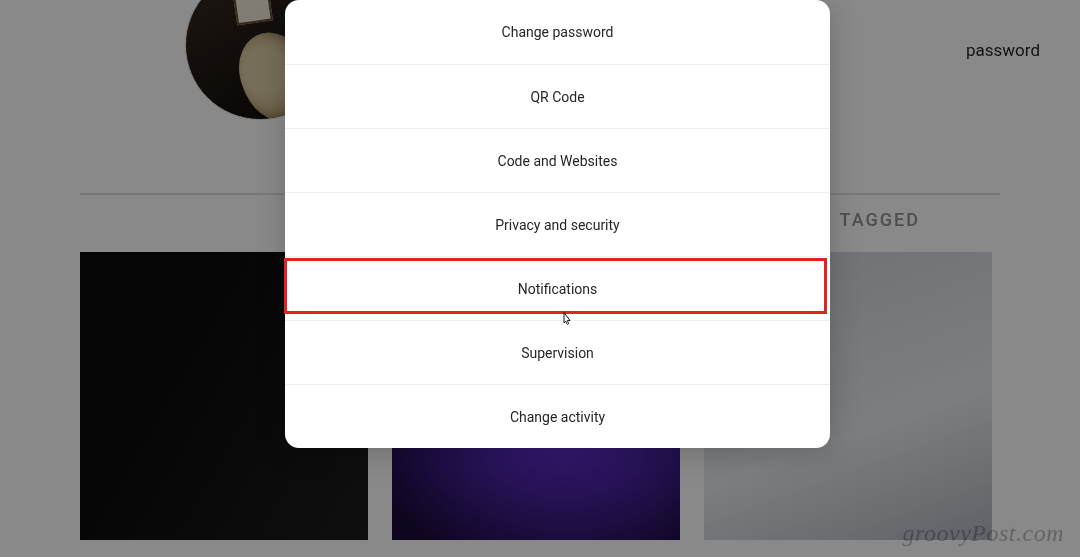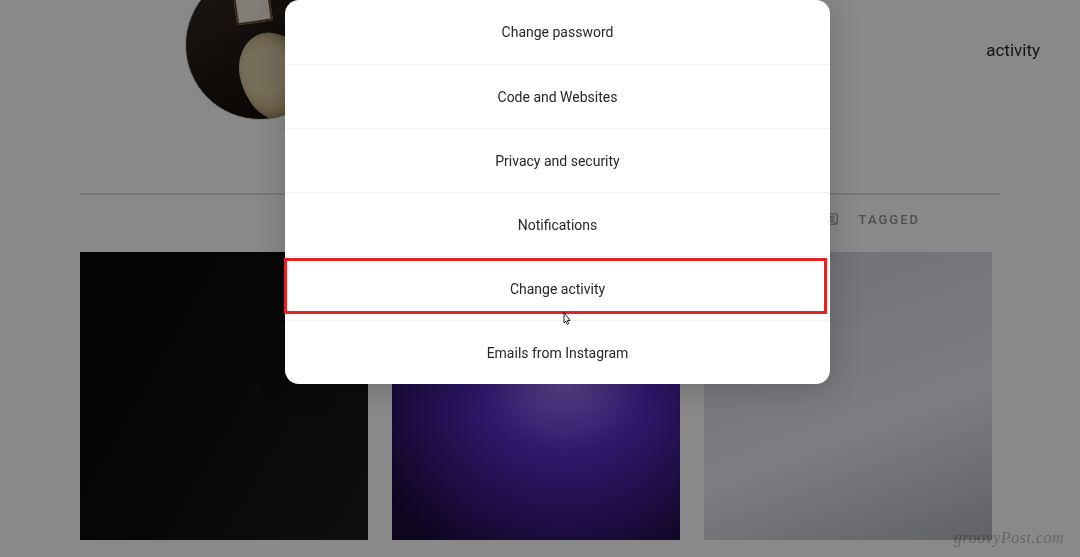--- a/index.html
+++ b/index.html
@@ -43,21 +43,21 @@
   }
   .tabs{
     position:relative;
     height:48px;
     margin:0 80px;
     border-top:1px solid #dbdbdb;
   }
   .tab-tagged{
     position:absolute; right:80px; top:0;
     height:48px; display:flex;align-items:center;gap:20px;
-    color:#8e8e8e;font-size:13px;letter-spacing:2px;font-weight:500;
+    color:#8e8e8e;font-size:18px;letter-spacing:2px;font-weight:500;
   }
   .tab-tagged svg{width:14px;height:14px;}
   .grid{
     display:flex;gap:24px;margin:10px 80px 0;
   }
   .tile{
     width:288px;height:288px;background:#333;
   }
   .tile:nth-child(1){background:linear-gradient(120deg,#0a0a0a 30%,#1c1c1c 100%);}
   .tile:nth-child(2){background:radial-gradient(circle at 60% 40%,#b286ff 0%,#5a2cc7 35%,#1a0a3a 90%);}
@@ -102,32 +102,32 @@
   .cursor{
     position:absolute;
     left:558px;
     top:309px;
     width:18px;height:22px;color:#000;
     pointer-events:none;
   }
   .watermark{
     position:absolute;right:16px;bottom:10px;
     font-family:Georgia,"Times New Roman",serif;
-    font-style:italic;font-size:16px;
+    font-style:italic;font-size:24px;
     color:rgba(0,0,0,.28);letter-spacing:.5px;
     pointer-events:none;
     text-align:right;
   }
 </style>
 </head>
 <body>
 
 <div class="profile-header">
   <div class="avatar"></div>
-  <div class="stats">activity</div>
+  <div class="stats">password</div>
 </div>
 
 <div class="tabs">
   <div class="tab-tagged">
     <svg viewBox="0 0 24 24" fill="none" stroke="#8e8e8e" stroke-width="2">
       <rect x="3" y="3" width="18" height="18" rx="3"></rect>
       <circle cx="12" cy="10" r="3"></circle>
       <path d="M6 20c1.5-3 4-4 6-4s4.5 1 6 4"></path>
     </svg>
     <span>TAGGED</span>
@@ -140,33 +140,36 @@
   <div class="tile"></div>
 </div>
 
 <div class="overlay"></div>
 
 <div class="modal">
   <div class="menu-item h64">
     <span>Change password</span>
   </div>
   <div class="menu-item h64">
+    <span>QR Code</span>
+  </div>
+  <div class="menu-item h64">
     <span>Code and Websites</span>
   </div>
   <div class="menu-item h64">
     <span>Privacy and security</span>
   </div>
   <div class="menu-item h64">
     <span>Notifications</span>
   </div>
   <div class="menu-item h64">
-    <span>Change activity</span>
+    <span>Supervision</span>
   </div>
   <div class="menu-item h64">
-    <span>Emails from Instagram</span>
+    <span>Change activity</span>
   </div>
 </div>
 
 <div class="highlight-box"></div>
 <svg class="cursor" viewBox="0 0 24 24">
   <path fill="#fff" stroke="#000" stroke-width="1.2" d="M8 2v14l2.5-2.5c.4.9 1.3 3.7 1.3 3.7.2.6.9.9 1.5.6.6-.2.9-.9.6-1.5l-1.4-3.6H16L8 2z"></path>
 </svg>
 
 <div class="watermark">groovyPost.com</div>
 

